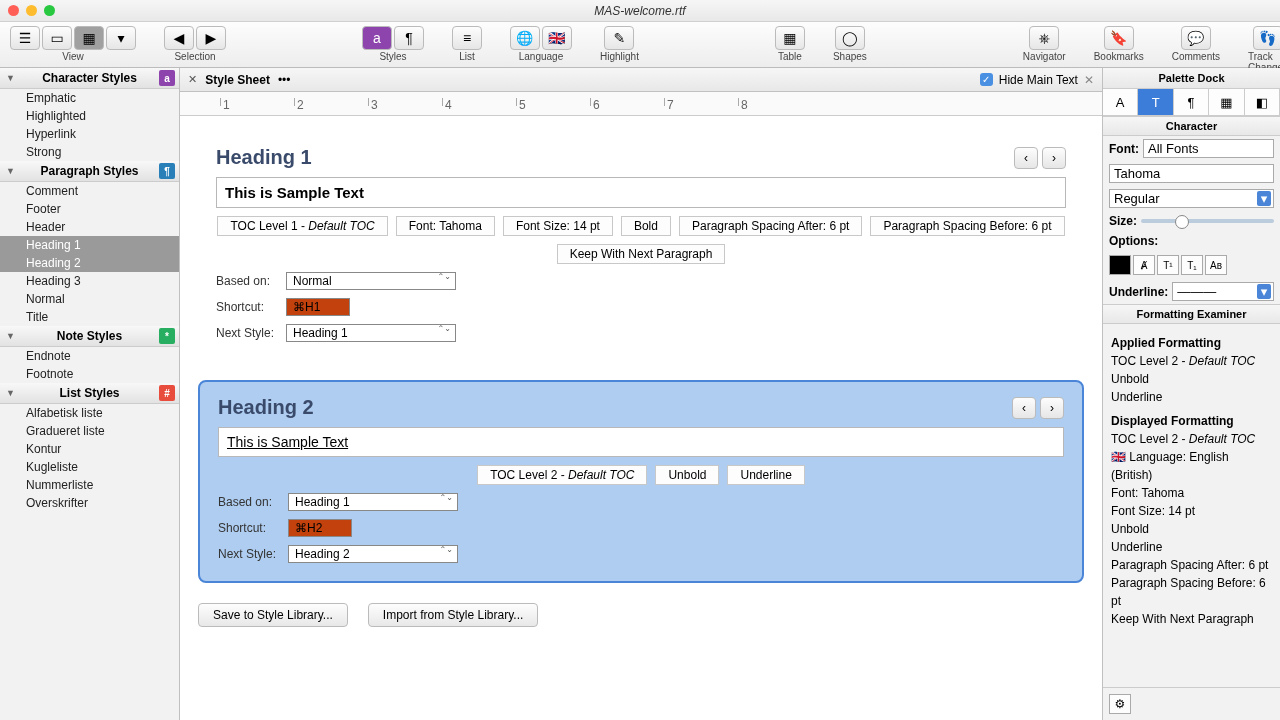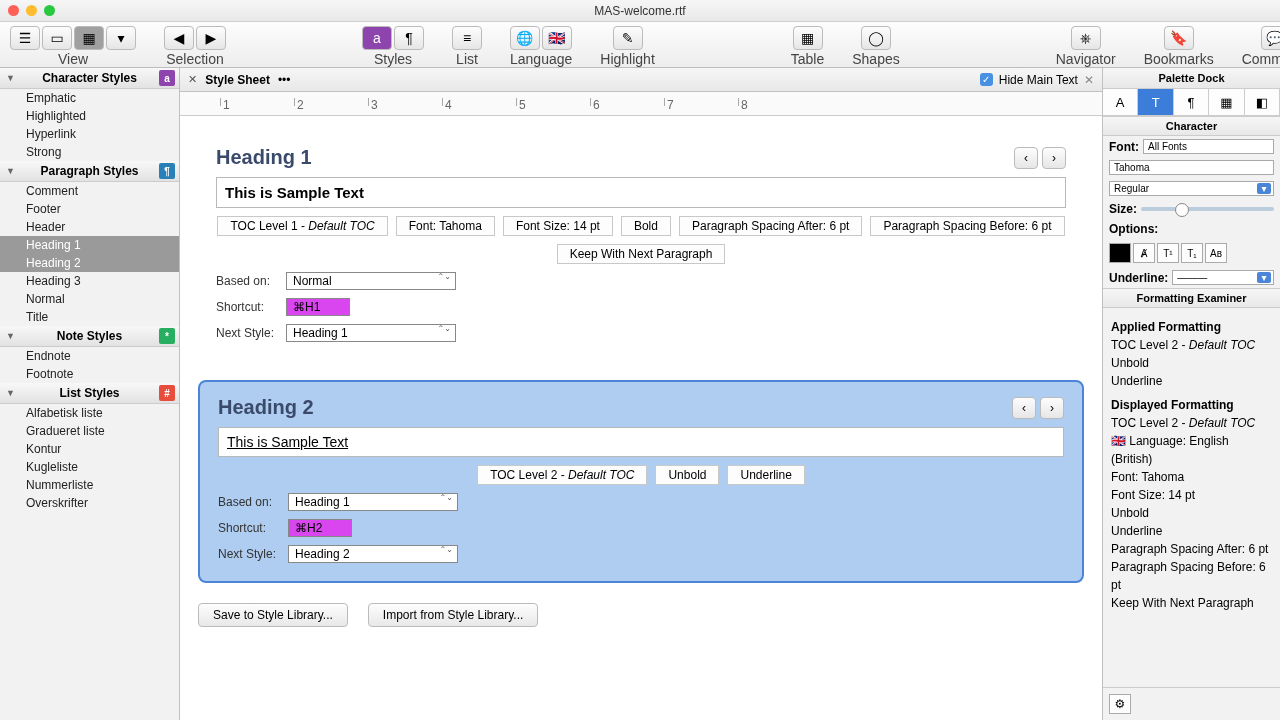--- a/index.html
+++ b/index.html
@@ -4,28 +4,28 @@
 <style>
 * { margin: 0; padding: 0; box-sizing: border-box; font-family: -apple-system, 'Helvetica Neue', Arial, sans-serif; font-size: 12px; }
 body { background: #ececec; width: 1280px; height: 720px; overflow: hidden; }
 
 .title-bar { height: 22px; background: linear-gradient(#f6f6f6, #e8e8e8); display: flex; align-items: center; padding: 0 8px; border-bottom: 1px solid #d0d0d0; position: relative; }
 .traffic-lights { display: flex; gap: 7px; }
 .tl { width: 11px; height: 11px; border-radius: 50%; }
 .tl.red { background: #ff5f57; }
 .tl.yellow { background: #febc2e; }
 .tl.green { background: #28c840; }
-.doc-title { position: absolute; left: 50%; transform: translateX(-50%); font-size: 12px; color: #333; }
+.doc-title { position: absolute; left: 50%; transform: translateX(-50%); font-size: 12px; color: #333; font-style: italic; }
 
 .toolbar { height: 46px; background: linear-gradient(#fdfdfd, #ededed); border-bottom: 1px solid #bcbcbc; display: flex; align-items: flex-start; padding: 4px 10px 0; gap: 28px; }
 .tb-group { display: flex; flex-direction: column; align-items: center; gap: 1px; }
 .tb-btns { display: flex; gap: 2px; }
 .tb-btn { width: 30px; height: 24px; background: linear-gradient(#fdfdfd,#e6e6e6); border: 1px solid #bbb; border-radius: 4px; display: flex; align-items: center; justify-content: center; font-size: 14px; }
 .tb-btn.active { background: #a0a0a0; }
-.tb-label { font-size: 14px; color: #444; }
+.tb-label { font-size: 10px; color: #444; }
 
 .main-layout { display: flex; height: calc(720px - 68px); }
 
 .left-panel { width: 180px; background: #f2f2f2; border-right: 1px solid #c0c0c0; overflow-y: auto; }
 .panel-header { background: linear-gradient(#f8f8f8,#e2e2e2); padding: 3px 6px; font-weight: 600; font-size: 12px; display: flex; align-items: center; justify-content: center; border-bottom: 1px solid #ccc; position: relative; }
 .panel-header .chev { position: absolute; left: 6px; font-size: 9px; color: #666; }
 .panel-header .badge { position: absolute; right: 4px; width: 16px; height: 16px; display: flex; align-items: center; justify-content: center; font-size: 10px; color: #fff; border-radius: 2px; }
 .badge.a { background: #8e44ad; }
 .badge.p { background: #2980b9; }
 .badge.n { background: #27ae60; }
@@ -53,33 +53,33 @@
 .sample-box { border: 1px solid #b8b8b8; background: #fff; padding: 6px 8px; margin-bottom: 8px; }
 .sample1 { font-weight: 700; font-size: 15px; }
 .sample2 { font-size: 14px; text-decoration: underline; }
 .pill-row { display: flex; flex-wrap: wrap; gap: 8px; justify-content: center; margin-bottom: 6px; }
 .pill { border: 1px solid #c8c8c8; background: #fdfdfd; border-radius: 0; padding: 2px 12px; font-size: 12px; }
 .pill em { font-style: italic; }
 .form-row { display: flex; align-items: center; gap: 8px; margin-top: 8px; }
 .form-label { width: 62px; text-align: left; font-size: 12px; color: #333; }
 .select { border: 1px solid #888; background: #fff; padding: 1px 20px 1px 6px; font-size: 12px; width: 170px; position: relative; }
 .select::after { content: '⌃⌄'; position: absolute; right: 4px; top: 0px; font-size: 8px; line-height: 7px; color: #555; }
-.txt-input { border: 1px solid #888; background: #d946ef; padding: 1px 6px; font-size: 12px; width: 64px; }
+.txt-input { border: 1px solid #888; background: #c2410c; padding: 1px 6px; font-size: 12px; width: 64px; }
 .bottom-actions { display: flex; justify-content: flex-start; gap: 20px; margin-top: 8px; }
 .action-btn { border: 1px solid #bbb; border-radius: 4px; background: linear-gradient(#fdfdfd,#e8e8e8); padding: 4px 14px; font-size: 12px; }
 
 .right-panel { width: 178px; background: #f2f2f2; border-left: 1px solid #c0c0c0; display: flex; flex-direction: column; }
 .dock-title { text-align: center; padding: 4px 0; font-size: 11px; font-weight: 600; background: linear-gradient(#f6f6f6,#e8e8e8); border-bottom: 1px solid #ccc; }
 .dock-tabs { display: flex; border-bottom: 1px solid #ccc; }
 .dock-tab { flex: 1; height: 26px; display: flex; align-items: center; justify-content: center; border-right: 1px solid #ccc; font-size: 13px; background: #fdfdfd; }
 .dock-tab.active { background: #3b7dd8; color: #fff; }
 .section-title { text-align: center; padding: 3px 0; font-size: 11px; font-weight: 600; background: linear-gradient(#f6f6f6,#e8e8e8); border-top: 1px solid #ccc; border-bottom: 1px solid #ccc; }
 .field-row { display: flex; align-items: center; padding: 3px 6px; gap: 4px; font-size: 11px; }
 .field-row label { font-weight: 600; }
-.field-row .sel-sm { flex: 1; border: 1px solid #aaa; background: #fff; padding: 1px 4px; font-size: 10px; position: relative; }
+.field-row .sel-sm { flex: 1; border: 1px solid #aaa; background: #fff; padding: 1px 4px; font-size: 13px; position: relative; }
 .sel-sm.blue::after { content: '▾'; position: absolute; right: 2px; top: 1px; color: #fff; background: #4a85d8; width: 14px; text-align: center; border-radius: 2px; }
 .opt-btns { display: flex; gap: 2px; padding: 4px 6px; }
 .opt-btn { width: 22px; height: 20px; border: 1px solid #aaa; background: #fdfdfd; display: flex; align-items: center; justify-content: center; font-size: 10px; }
 .opt-btn.black { background: #000; }
 .fmt-list { padding: 4px 8px; font-size: 11px; line-height: 1.5; }
 .fmt-list .hdr { font-weight: 700; margin-top: 6px; }
 .slider { flex: 1; height: 4px; background: #bcd; border-radius: 2px; position: relative; }
 .slider::after { content: ''; position: absolute; left: 34px; top: -4px; width: 12px; height: 12px; background: #fff; border: 1px solid #888; border-radius: 50%; }
 .gear-row { border-top: 1px solid #ccc; padding: 6px; margin-top: auto; }
 .gear { width: 22px; height: 20px; border: 1px solid #aaa; background: #fdfdfd; display: flex; align-items: center; justify-content: center; }

